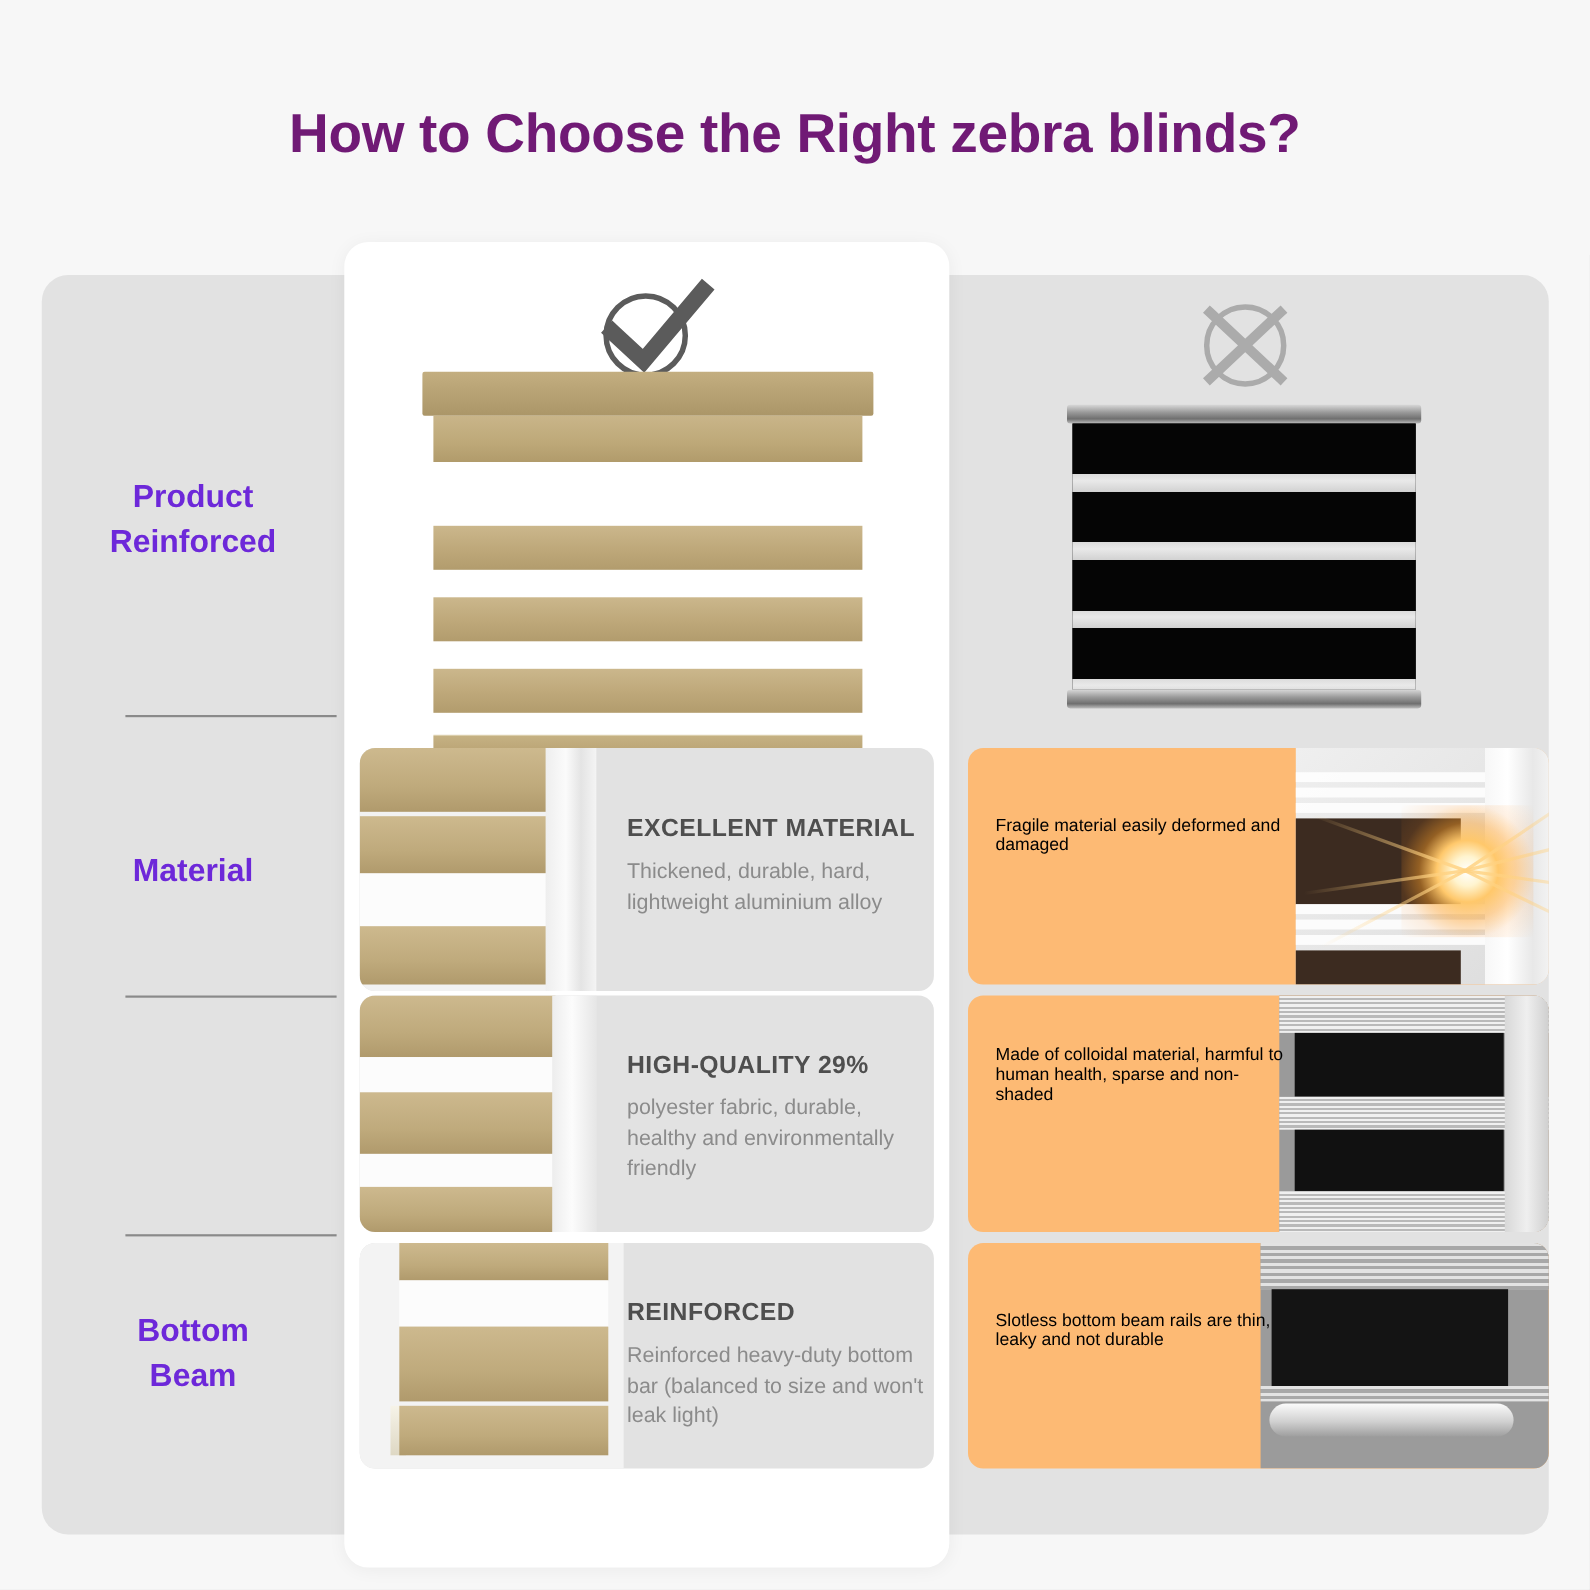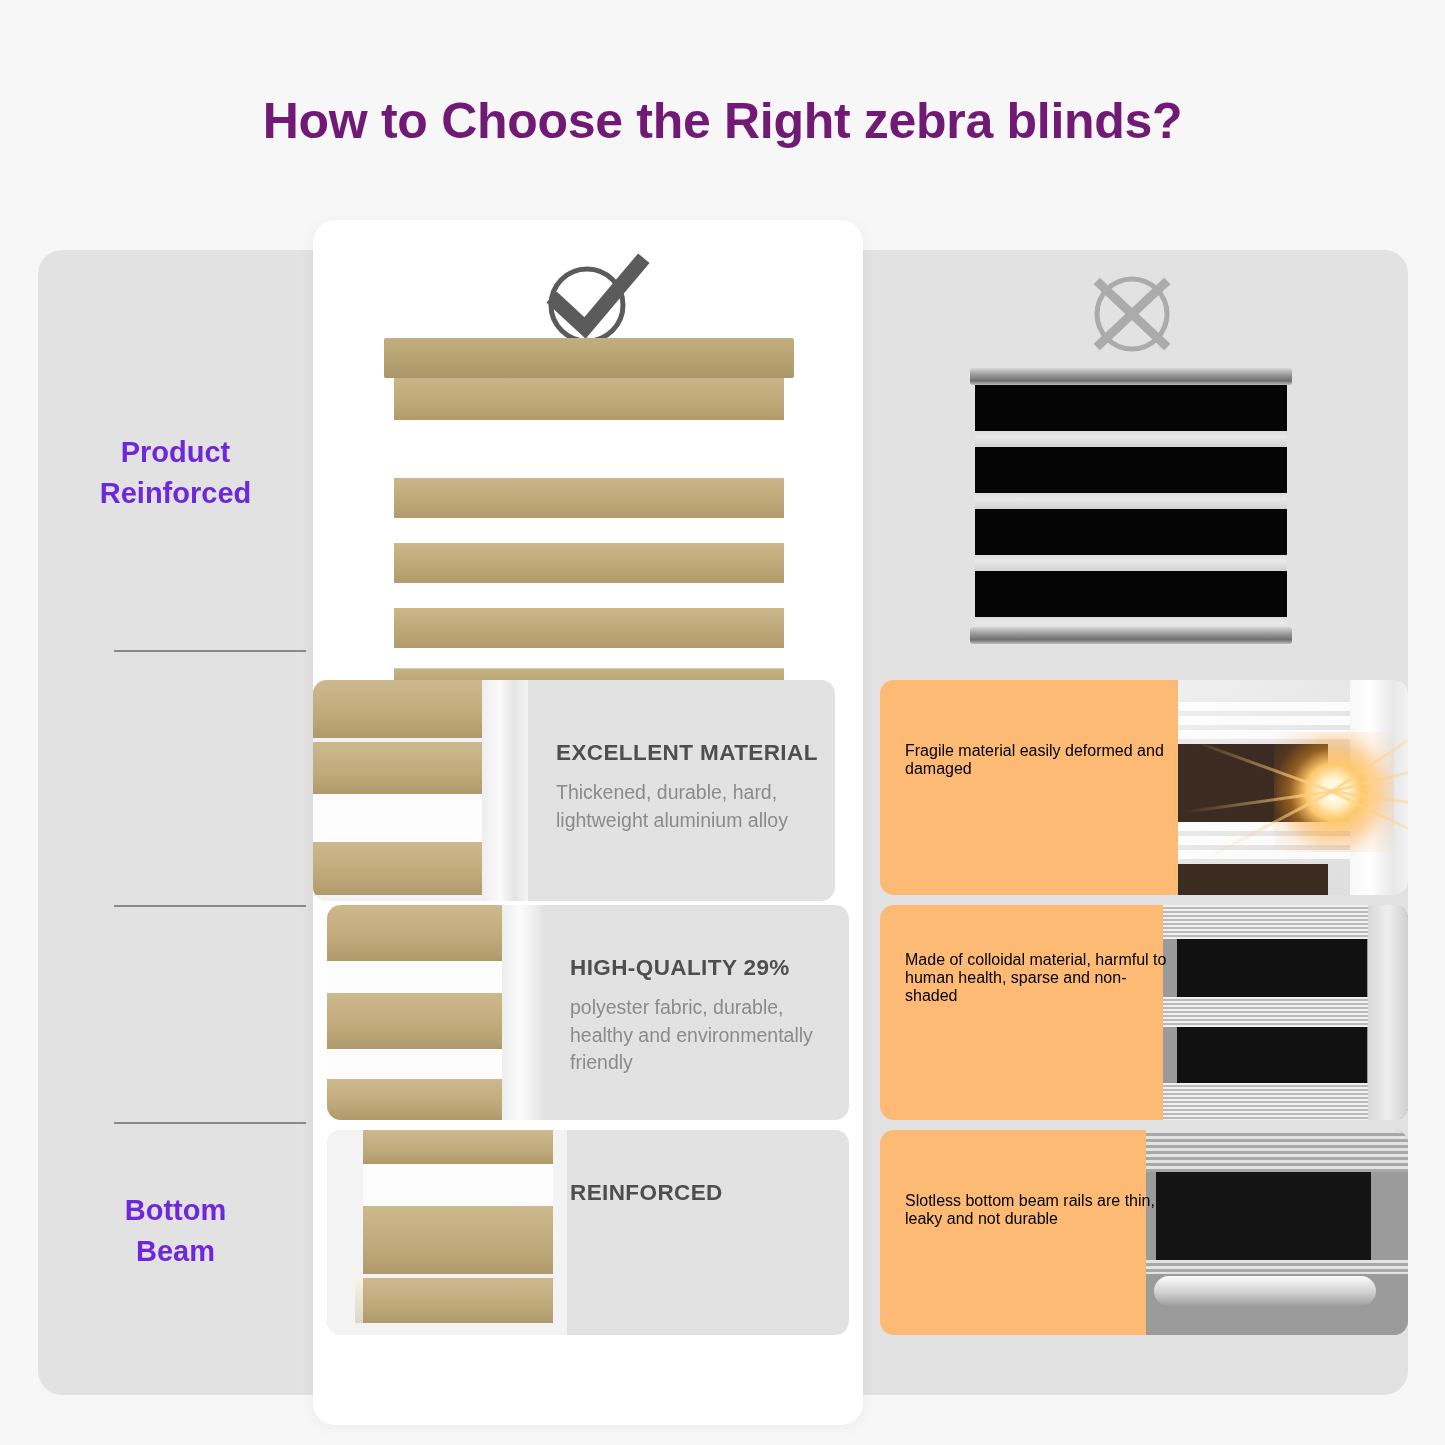--- a/index.html
+++ b/index.html
@@ -248,20 +248,21 @@
 
   <div class="gray-panel"></div>
 
   <div class="label-col">
     <div class="row-label" style="top:182px;">
       <span>Product</span><br>
       <span>Reinforced</span>
     </div>
     <div class="divider" style="top:400px;"></div>
 
+    <div class="row-label" style="top:522px;">Material</div>
     <div class="divider" style="top:655px;"></div>
 
     <div class="divider" style="top:872px;"></div>
 
     <div class="row-label" style="top:940px;">
       <span>Bottom</span><br>
       <span>Beam</span>
     </div>
   </div>
 
@@ -284,21 +285,21 @@
     <div class="tan-slat s3"></div>
     <div class="tan-bottombar"></div>
   </div>
 
   <div class="hero-black">
     <div class="blk-rail top"></div>
     <div class="blk-body"></div>
     <div class="blk-rail bottom"></div>
   </div>
 
-  <div class="fcard good" style="left:313px; top:680px; width:522px; height:221px;">
+  <div class="fcard good" style="left:327px; top:680px; width:522px; height:221px;">
     <div class="photo ph-tan-mat">
       <div class="band bt" style="top:0;   height:58px;"></div>
       <div class="band bt" style="top:62px; height:52px;"></div>
       <div class="band bw" style="top:114px; height:48px;"></div>
       <div class="band bt" style="top:162px; height:53px;"></div>
       <div class="frame-r"></div>
     </div>
     <div class="txt" style="left:243px; top:60px; width:268px;">
       <div class="good-head">EXCELLENT MATERIAL</div>
       <div class="good-body">Thickened, durable, hard, lightweight aluminium alloy</div>
@@ -358,20 +359,21 @@
   <div class="fcard good" style="left:327px; top:1130px; width:522px; height:205px;">
     <div class="photo ph-tan-bar">
       <div class="band bt" style="top:0;    height:34px;"></div>
       <div class="band bw" style="top:34px; height:42px;"></div>
       <div class="band bt" style="top:76px; height:68px;"></div>
       <div class="endcap" style="top:148px; height:45px;"></div>
       <div class="band bt" style="top:148px; height:45px;"></div>
     </div>
     <div class="txt" style="left:243px; top:50px; width:282px;">
       <div class="good-head">REINFORCED</div>
+      <div class="good-body">Reinforced heavy-duty bottom bar (balanced to size and won't leak light)</div>
     </div>
   </div>
 
   <div class="fcard bad" style="left:880px; top:1130px; width:528px; height:205px;">
     <div class="photo ph-blk-bar">
       <div class="sheer" style="top:0;    height:42px;"></div>
       <div class="solid" style="top:42px; height:88px;"></div>
       <div class="sheer" style="top:130px; height:14px;"></div>
       <div class="rail" style="top:146px;"></div>
     </div>

